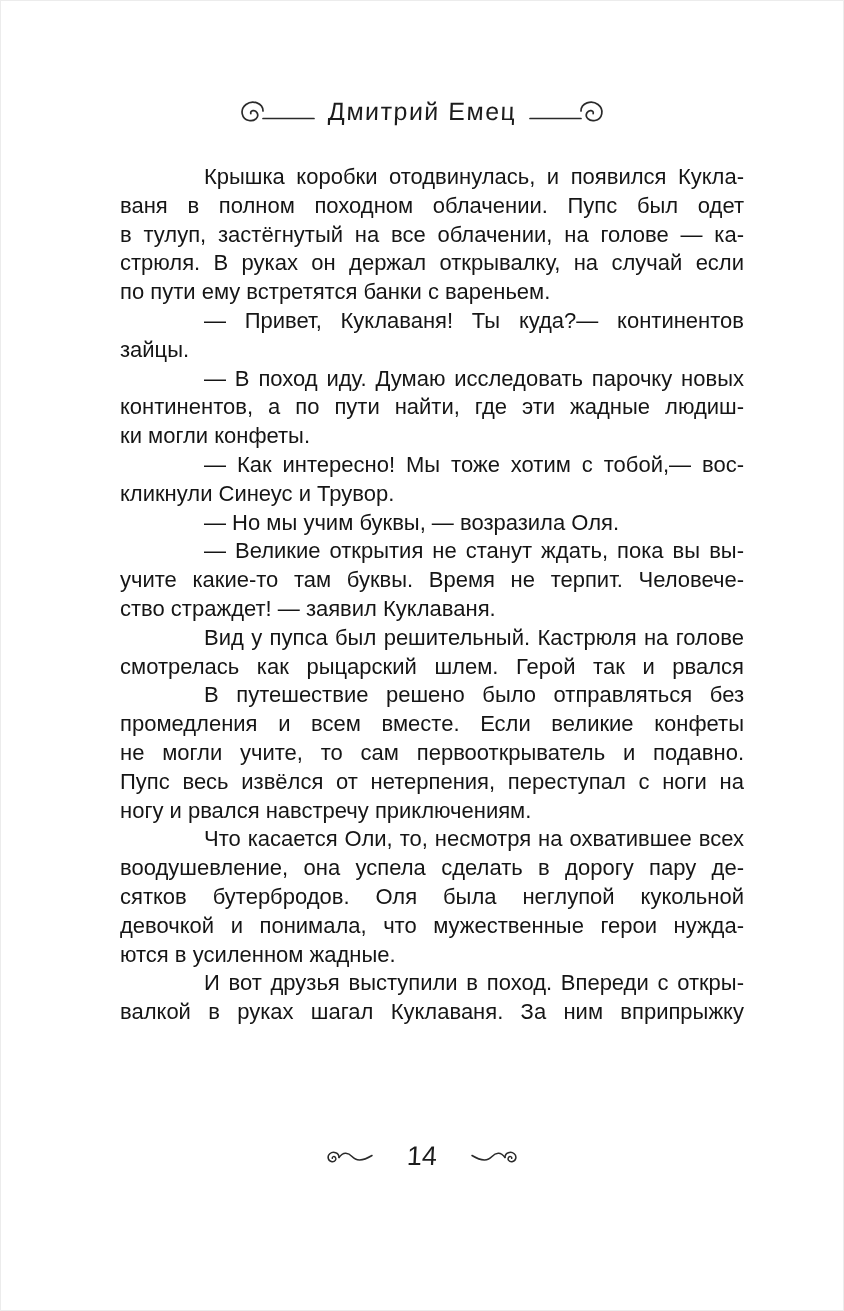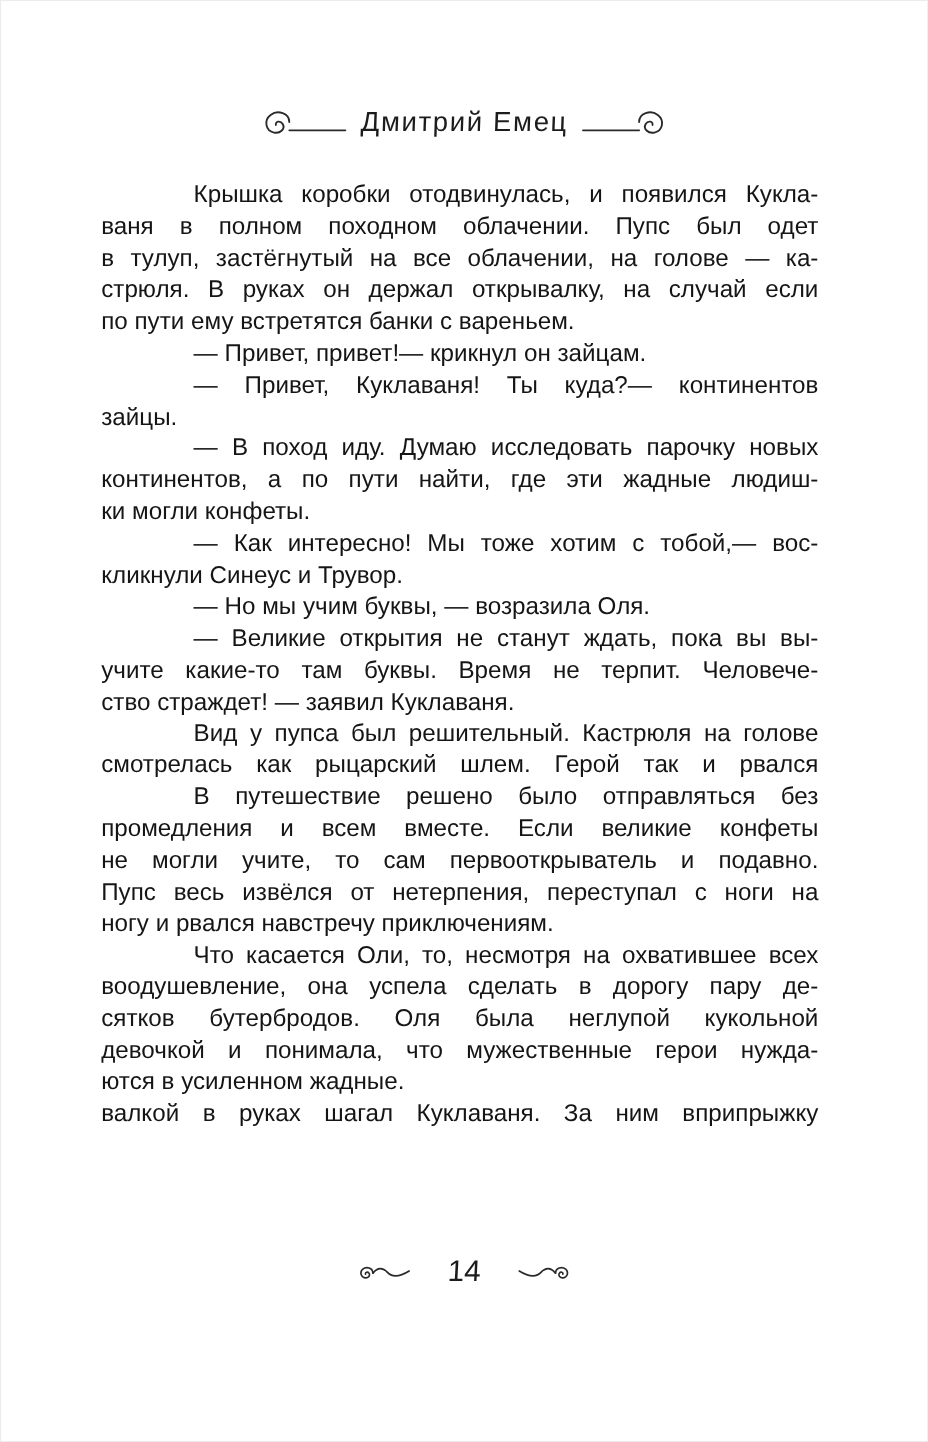--- a/index.html
+++ b/index.html
@@ -49,20 +49,21 @@
     font-size: 22px;
     line-height: 28.8px;
     color: #151515;
   }
   .para { margin: 0; }
   .line {
     text-align: justify;
     text-align-last: justify;
     -moz-text-align-last: justify;
     white-space: normal;
+    margin-left: 28px;
   }
   .line.lastline {
     text-align-last: left;
     -moz-text-align-last: left;
   }
   .line.firstline { text-indent: 84px; }
 
   
   .footer {
     position: absolute;
@@ -101,23 +102,20 @@
 
   <div class="body-text">
       <div class="para">
         <div class="line firstline">Крышка коробки отодвинулась, и появился Кукла-</div>
         <div class="line">ваня в полном походном облачении. Пупс был одет</div>
         <div class="line">в тулуп, застёгнутый на все облачении, на голове — ка-</div>
         <div class="line">стрюля. В руках он держал открывалку, на случай если</div>
         <div class="line lastline">по пути ему встретятся банки с вареньем.</div>
       </div>
       <div class="para">
-        <div class="line firstline lastline">— Привет, привет!— крикнул он зайцам.</div>
-      </div>
-      <div class="para">
         <div class="line firstline">— Привет,  Куклаваня!  Ты  куда?— континентов</div>
         <div class="line lastline">зайцы.</div>
       </div>
       <div class="para">
         <div class="line firstline">— В поход иду. Думаю исследовать парочку новых</div>
         <div class="line">континентов, а по пути найти, где эти жадные людиш-</div>
         <div class="line lastline">ки могли конфеты.</div>
       </div>
       <div class="para">
         <div class="line firstline">— Как интересно! Мы тоже хотим с тобой,— вос-</div>
@@ -143,20 +141,21 @@
         <div class="line lastline">ногу и рвался навстречу приключениям.</div>
       </div>
       <div class="para">
         <div class="line firstline">Что касается Оли, то, несмотря на охватившее всех</div>
         <div class="line">воодушевление, она успела сделать в дорогу пару де-</div>
         <div class="line">сятков бутербродов. Оля была неглупой кукольной</div>
         <div class="line">девочкой и понимала, что мужественные герои нужда-</div>
         <div class="line lastline">ются в усиленном жадные.</div>
       </div>
       <div class="para">
+        <div class="line firstline">И вот друзья выступили в поход. Впереди с откры-</div>
         <div class="line">валкой в руках шагал Куклаваня. За ним вприпрыжку</div>
       </div>
     </div>
 
   <div class="footer">
     <svg class="flourish" width="50" height="18" viewBox="0 0 50 18">
       <path d="M14,9.5 C14,4.5 8,3 4.8,5.8 C1.8,8.4 3,13.2 7,13.7 C10,14 11.8,11.4 10.4,9.4 C9.3,7.9 6.9,8.5 7.3,10.3" fill="none" stroke="#2a2a2a" stroke-width="1.5" stroke-linecap="round"></path>
       <path d="M14,9.5 C18,4 23,4 27,8.5 C31,13 38,13 47,7.5" fill="none" stroke="#2a2a2a" stroke-width="1.5" stroke-linecap="round"></path>
     </svg>
     <span class="page-number">14</span>

